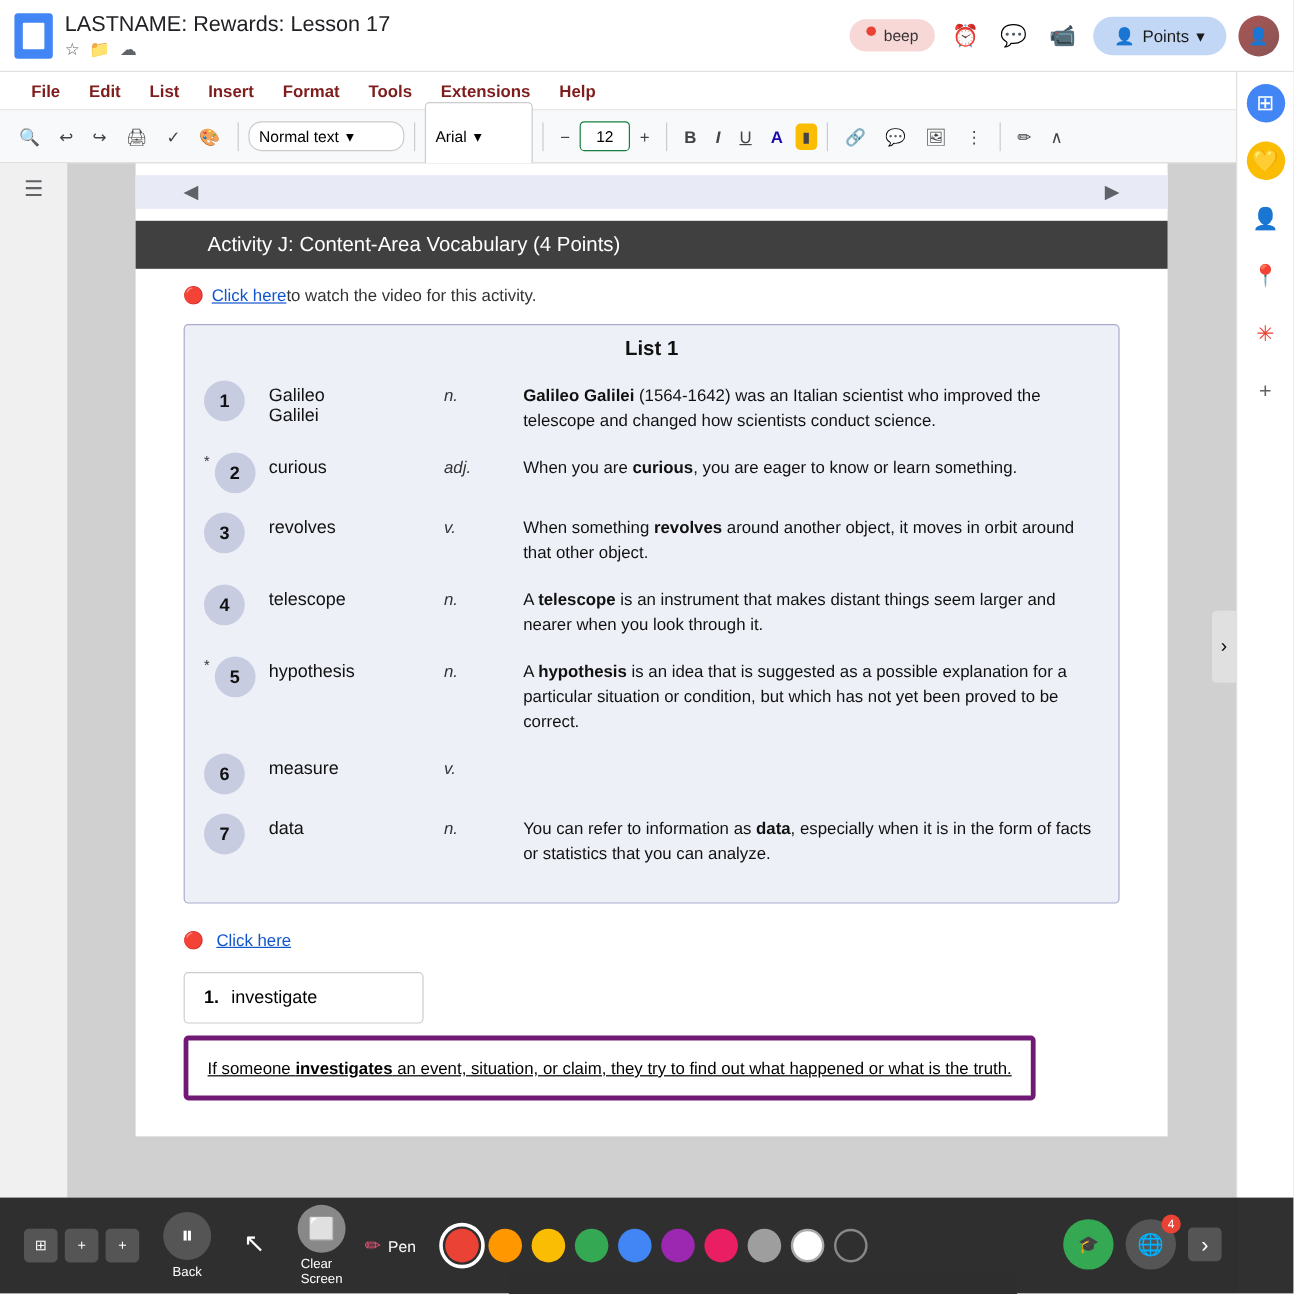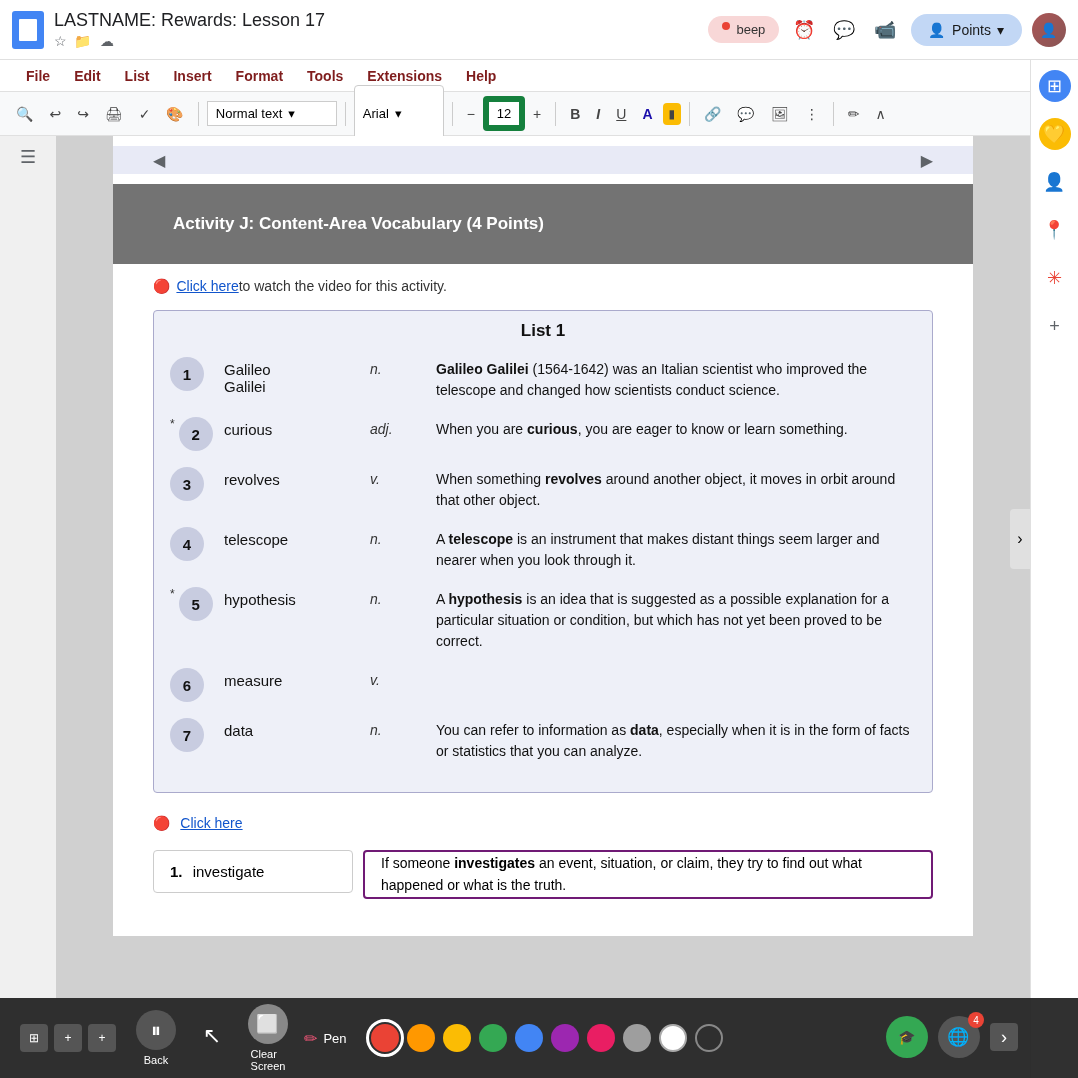--- a/index.html
+++ b/index.html
@@ -82,34 +82,34 @@
       gap: 4px;
       border-bottom: 1px solid #e0e0e0;
     }
     .tb-btn {
       background: none; border: none; cursor: pointer;
       padding: 4px 6px; font-size: 14px; color: #444;
       border-radius: 4px; display: flex; align-items: center; justify-content: center;
     }
     .tb-separator { width: 1px; height: 24px; background: #ccc; margin: 0 4px; }
     #style-selector {
-      background: #fff; border: 1px solid #ccc; border-radius: 0;
+      background: #fff; border: 1px solid #ccc; border-radius: 11px;
       padding: 4px 8px; font-size: 13px; cursor: pointer;
       display: flex; align-items: center; gap: 6px; min-width: 130px;
     }
     #font-selector {
       background: #fff; border: 1px solid #ccc; border-radius: 4px;
       padding: 20px 8px; font-size: 13px; cursor: pointer;
       display: flex; align-items: center; gap: 6px; min-width: 90px;
     }
     #font-size-area {
       display: flex; align-items: center; gap: 2px;
     }
     #font-size-display {
-      background: #fff; border: 6px solid #15803d; border-radius: 4px;
+      background: #fff; border: 1px solid #15803d; border-radius: 4px;
       padding: 4px 3px; font-size: 13px; width: 42px; text-align: center;
     }
     .fmt-btn { font-weight: bold; }
     .underline-btn { text-decoration: underline; }
 
     
     #right-sidebar {
       position: absolute; right: 0; top: 60px; width: 48px;
       background: #fff;
       border-left: 1px solid #e0e0e0;
@@ -155,25 +155,25 @@
 
     
     #top-margin-bar {
       height: 28px; display: flex; align-items: center;
       background: #e8eaf6; margin: 0 -40px 10px; padding: 0 40px;
     }
     .margin-arrow { font-size: 16px; color: #5f6368; cursor: pointer; }
 
     
     #activity-header {
-      background: #737373;
+      background: #404040;
       color: white;
-      padding: 30px 20px;
+      padding: 10px 20px;
       font-size: 17px;
-      font-weight: 700;
+      font-weight: 400;
       margin: 0 -40px 14px;
       padding-left: 60px;
     }
 
     
     .red-dot { color: #ea4335; font-size: 14px; margin-right: 6px; }
 
     
     #video-link-line {
       display: flex; align-items: center;
@@ -220,35 +220,35 @@
 
     
     #click-line {
       display: flex; align-items: flex-start;
       font-size: 14px; color: #333; margin-bottom: 16px;
       line-height: 1.5;
     }
 
     
     #investigate-section {
-      display: flex; gap: 10px; align-items: flex-start;
+      display: flex; gap: 10px; align-items: flex-start; flex-direction: column;
     }
     #investigate-left {
       border: 1px solid #ccc; border-radius: 4px;
       background: #fff;
       padding: 12px 16px;
       min-width: 200px;
       font-size: 15px;
     }
     #investigate-right {
-      border: 2px solid #701a75; border-radius: 4px;
+      border: 4px solid #701a75; border-radius: 4px;
       background: #fff;
-      padding: 0 16px;
+      padding: 12px 16px;
       flex: 1;
-      font-size: 14px; line-height: 1.6;
+      font-size: 14px; line-height: 1.6; text-decoration: underline;
     }
     .inv-num { font-size: 15px; font-weight: 600; margin-right: 6px; }
 
     
     #bottom-toolbar {
       position: absolute; bottom: 0; left: 0; right: 0;
       height: 80px;
       background: rgba(30,30,30,0.92);
       display: flex; align-items: center;
       padding: 0 20px;

